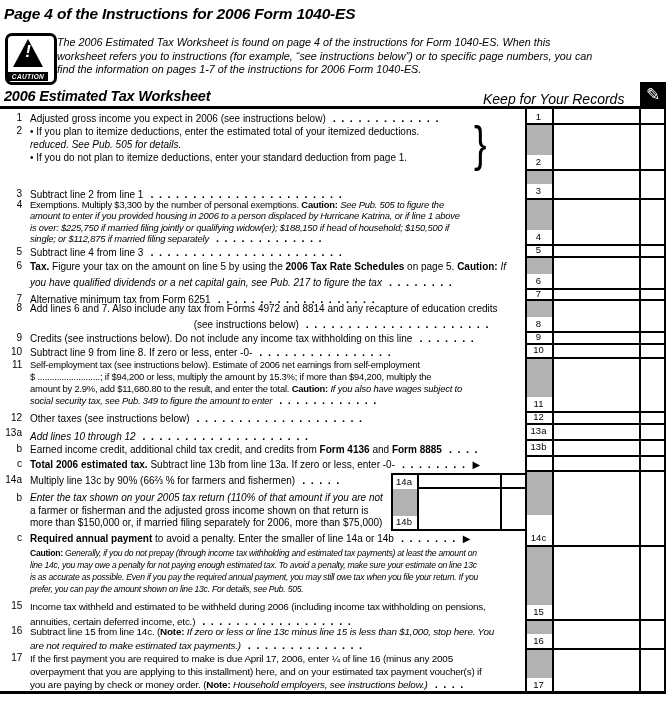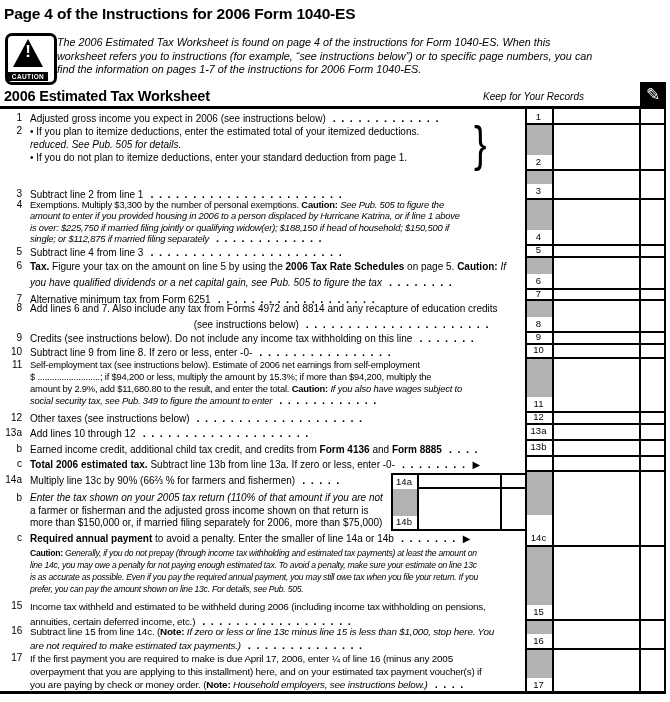--- a/index.html
+++ b/index.html
@@ -1,31 +1,31 @@
 <!DOCTYPE html>
 <html><head>
 <meta charset="utf-8">
 <style>
   html,body{margin:0;padding:0;background:#fff;}
   .sheet{position:relative;width:670px;height:702px;background:#fff;color:#000;
          font-family:"Liberation Sans","DejaVu Sans",sans-serif;overflow:hidden;}
-  .abs{position:absolute;}
+  .abs{position:absolute;font-style:italic;}
   .page-title{left:4px;top:5px;font-size:15.5px;font-weight:bold;letter-spacing:-0.2px;}
   
   .caution-icon{left:5px;top:33px;width:46px;height:46px;border:3px solid #000;border-radius:7px;background:#fff;}
   .caution-tri{position:absolute;left:5px;top:3px;width:30px;height:28px;background:#000;
                clip-path:polygon(50% 0,100% 100%,0 100%);}
   .caution-excl{position:absolute;left:0;top:7px;width:40px;text-align:center;color:#fff;
                 font-weight:bold;font-size:17px;line-height:17px;}
   .caution-band{position:absolute;left:0;bottom:1px;width:40px;height:9px;background:#000;color:#fff;
                 font-size:6.5px;font-weight:bold;text-align:center;line-height:9px;letter-spacing:0.4px;}
   .intro{left:57px;top:36px;font-style:italic;font-size:10.8px;}
   .intro div{white-space:nowrap;line-height:13.5px;}
   .ws-title{left:4px;top:88px;font-size:14.5px;font-weight:bold;letter-spacing:-0.2px;}
-  .keep{left:483px;top:91px;font-style:italic;font-size:10px;}
+  .keep{left:483px;top:91px;font-style:italic;font-size:14px;}
   .pencil-box{left:640px;top:82px;width:26px;height:26px;background:#000;color:#fff;
               text-align:center;font-size:17px;line-height:26px;}
   .rule{background:#000;}
   
   .row{position:absolute;left:0;}
   .rnum{position:absolute;left:2px;top:0;width:20px;text-align:right;font-size:10px;}
   .rtext{margin-left:30px;}
   .line{white-space:nowrap;}
   .seg-b{font-weight:bold;}
   .seg-i{font-style:italic;}
@@ -123,21 +123,21 @@
         <div class="rnum">5</div>
         <div class="rtext">
           <div class="line" style="line-height: 13px;"><span>Subtract line 4 from line 3</span><span class="dots">.......................</span></div>
         </div>
       </div>
       <div class="cellnum" style="left: 525px; top: 244px; width: 27px; height: 12px; line-height: 12px;">5</div>
       <div class="row" style="top: 260px; width: 494px; font-size: 10px;">
         <div class="rnum">6</div>
         <div class="rtext">
           <div class="line" style="line-height: 14.5px;"><span class="seg-b">Tax. </span><span>Figure your tax on the amount on line 5 by using the </span><span class="seg-b">2006 Tax Rate Schedules</span><span> on page 5. </span><span class="seg-b">Caution: </span><span class="seg-i">If</span></div>
-          <div class="line" style="line-height: 14.5px;"><span class="seg-i">you have qualified dividends or a net capital gain, see Pub. 505 to figure the tax</span><span class="dots">........</span></div>
+          <div class="line" style="line-height: 14.5px;"><span class="seg-i">you have qualified dividends or a net capital gain, see Pub. 217 to figure the tax</span><span class="dots">........</span></div>
         </div>
       </div>
       <div class="shade" style="left: 527px; top: 258px; width: 25px; height: 16px;"></div>
       <div class="cellnum" style="left: 525px; top: 274px; width: 27px; height: 14px; line-height: 14px;">6</div>
       <div class="row" style="top: 293px; width: 494px; font-size: 10px;">
         <div class="rnum">7</div>
         <div class="rtext">
           <div class="line" style="line-height: 13px;"><span>Alternative minimum tax from Form 6251</span><span class="dots">...................</span></div>
         </div>
       </div>
@@ -179,21 +179,21 @@
       <div class="row" style="top: 412px; width: 494px; font-size: 10px;">
         <div class="rnum">12</div>
         <div class="rtext">
           <div class="line" style="line-height: 13px;"><span>Other taxes (see instructions below)</span><span class="dots">....................</span></div>
         </div>
       </div>
       <div class="cellnum" style="left: 525px; top: 411px; width: 27px; height: 12px; line-height: 12px;">12</div>
       <div class="row" style="top: 427px; width: 494px; font-size: 10px;">
         <div class="rnum">13a</div>
         <div class="rtext">
-          <div class="line" style="line-height: 13px;"><span>Add lines 10 through 12</span><span class="dots">....................</span></div>
+          <div class="line" style="line-height: 18px; font-style: italic;"><span>Add lines 10 through 12</span><span class="dots">....................</span></div>
         </div>
       </div>
       <div class="cellnum" style="left: 525px; top: 423px; width: 27px; height: 16px; line-height: 16px;">13a</div>
       <div class="row" style="top: 443px; width: 494px; font-size: 10px;">
         <div class="rnum">b</div>
         <div class="rtext">
           <div class="line" style="line-height: 13px;"><span>Earned income credit, additional child tax credit, and credits from </span><span class="seg-b">Form 4136</span><span> and </span><span class="seg-b">Form 8885</span><span class="dots">....</span></div>
         </div>
       </div>
       <div class="cellnum" style="left: 525px; top: 439px; width: 27px; height: 32px; line-height: 16px;">13b</div>

